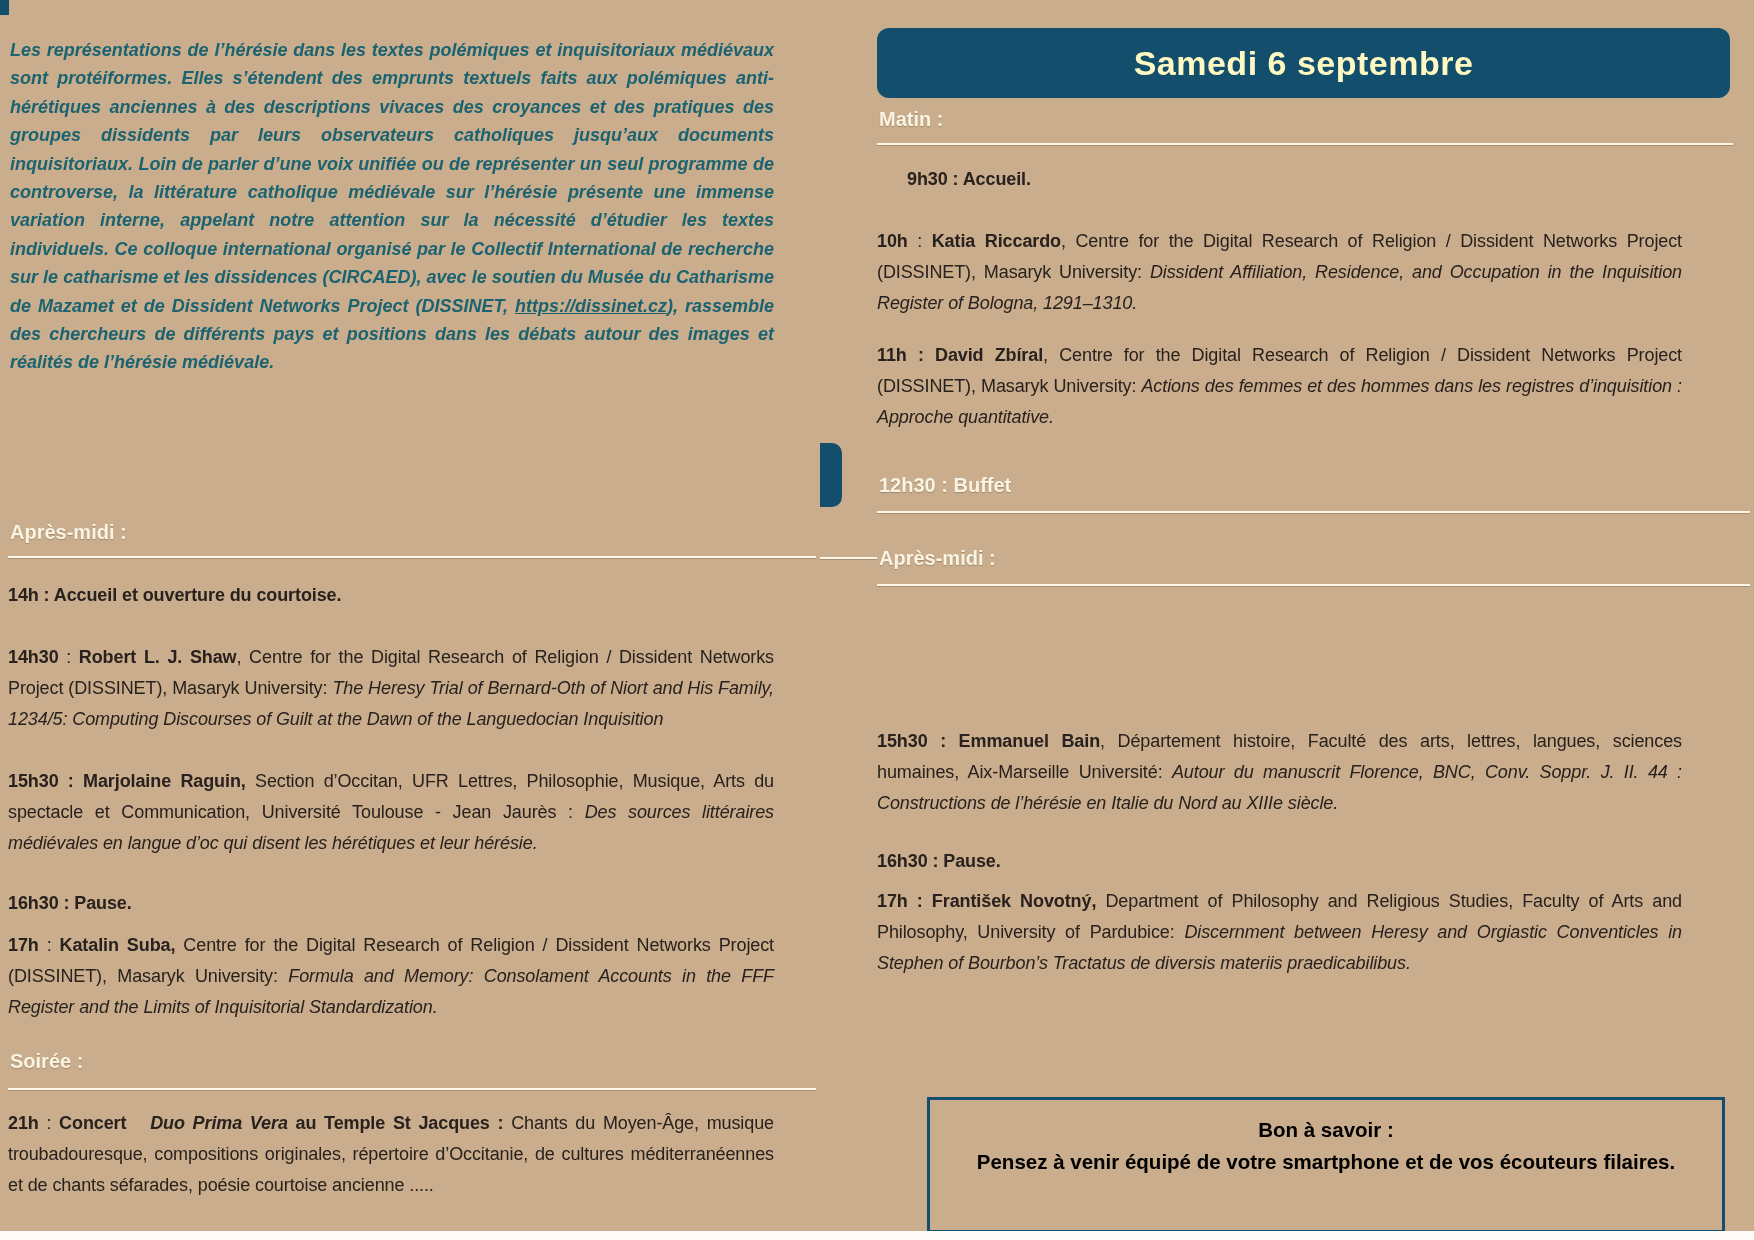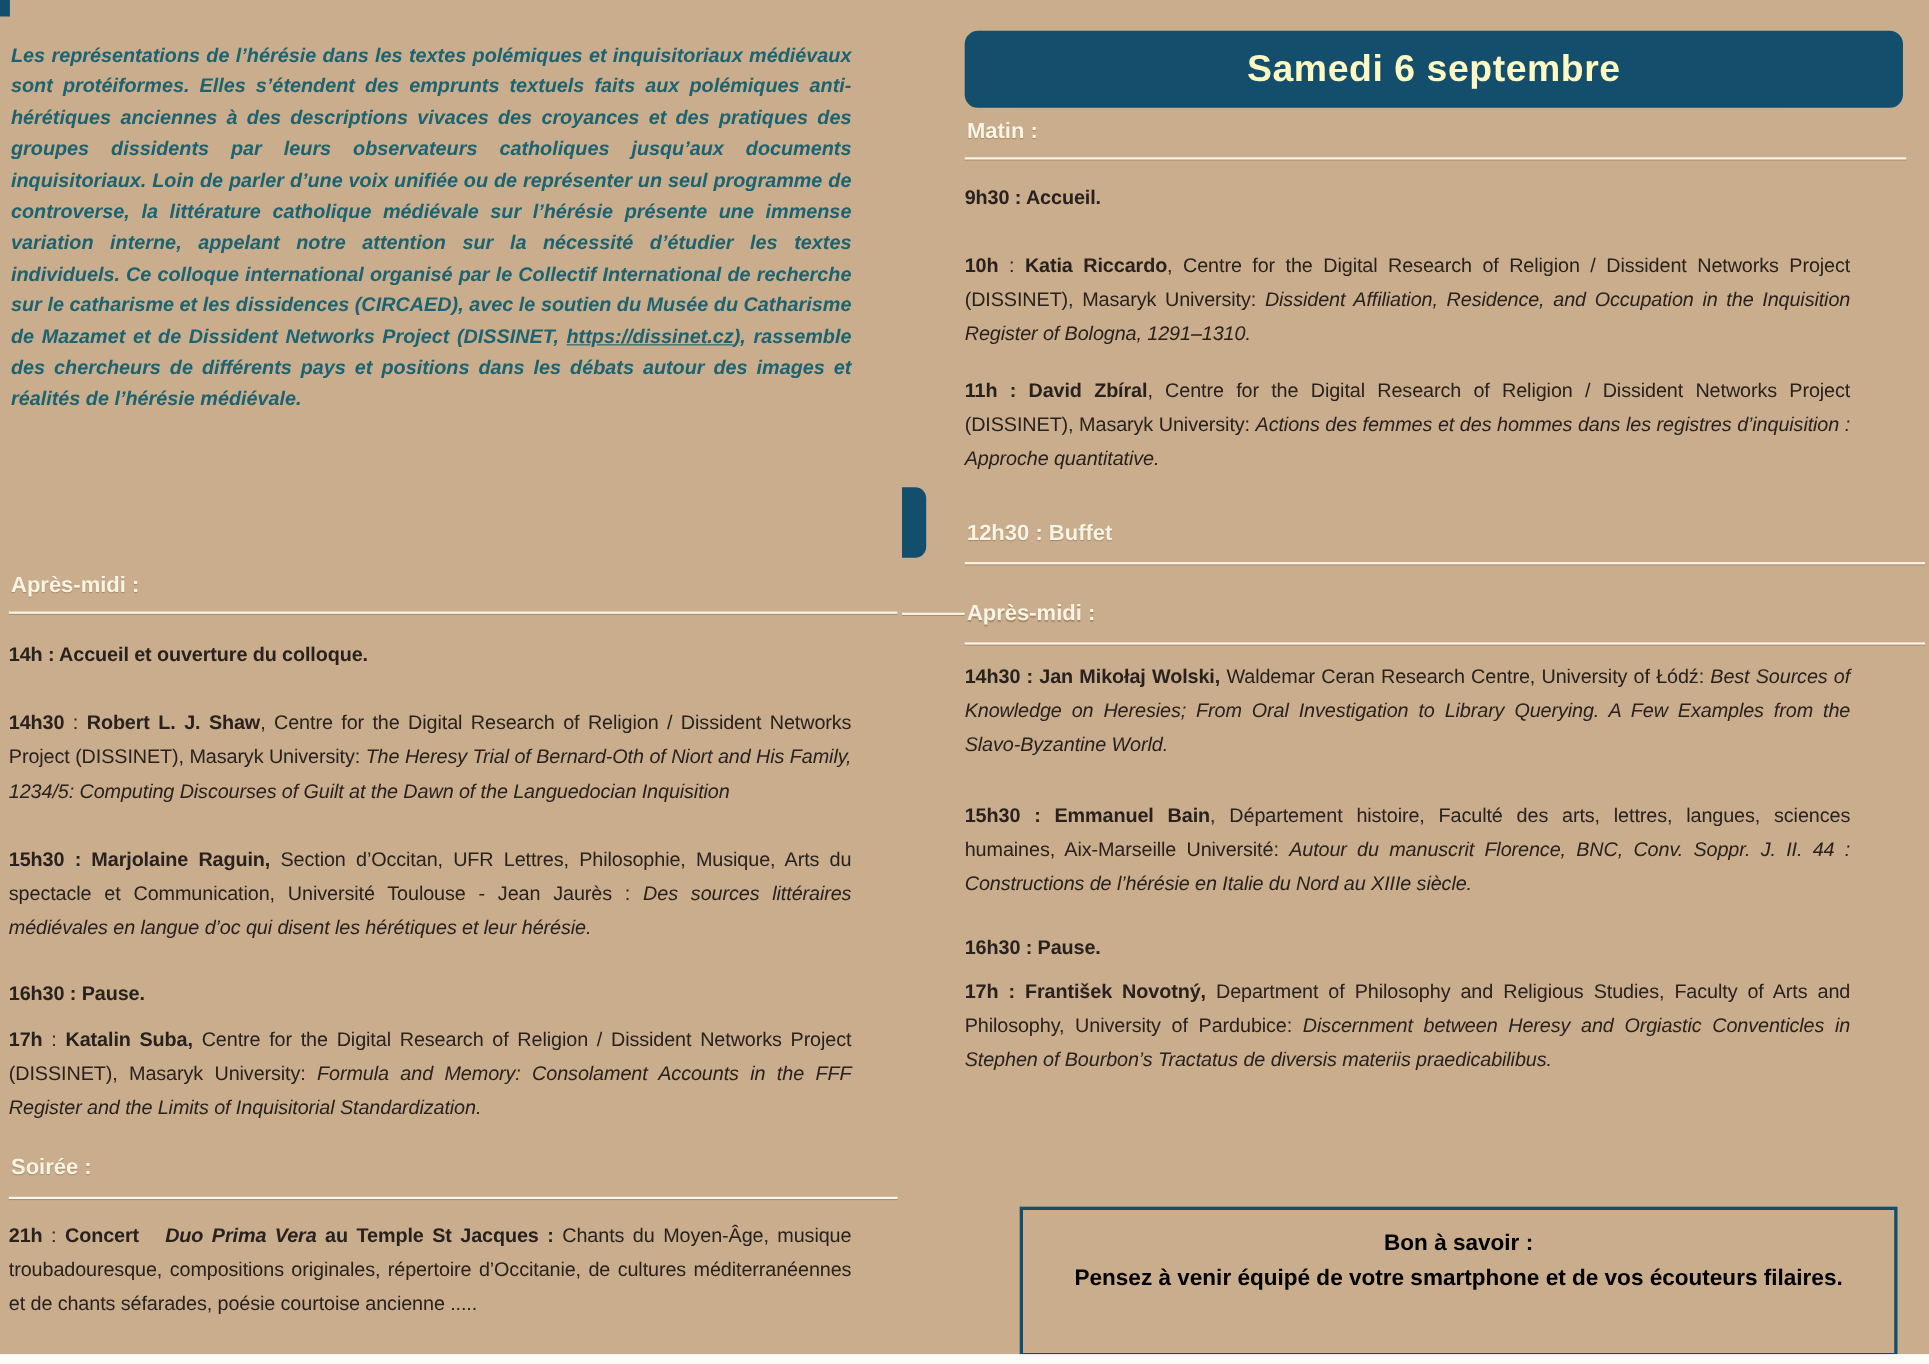--- a/index.html
+++ b/index.html
@@ -69,52 +69,51 @@
 <div class="page">
 
   <div class="abs corner-mark"></div>
 
   <p class="abs intro justify"><span class="run">Les représentations de l’hérésie dans les textes polémiques et inquisitoriaux médiévaux sont protéiformes. Elles s’étendent des emprunts textuels faits aux polémiques anti-hérétiques anciennes à des descriptions vivaces des croyances et des pratiques des groupes dissidents par leurs observateurs catholiques jusqu’aux documents inquisitoriaux. Loin de parler d’une voix unifiée ou de représenter un seul programme de controverse, la littérature catholique médiévale sur l’hérésie présente une immense variation interne, appelant notre attention sur la nécessité d’étudier les textes individuels. Ce colloque international organisé par le Collectif International de recherche sur le catharisme et les dissidences (CIRCAED), avec le soutien du Musée du Catharisme de Mazamet et de Dissident Networks Project (DISSINET, </span><span class="run-link">https://dissinet.cz</span><span class="run">), rassemble des chercheurs de différents pays et positions dans les débats autour des images et réalités de l’hérésie médiévale.</span></p>
 
 
   <div class="abs slabel" style="top:521px;left:10px;">Après-midi :</div>
   <div class="abs rule" style="top:556px;left:8px;width:808px;"></div>
 
-  <div class="abs entry lcol justify" style="top:580px;"><span class="run-b">14h : Accueil et ouverture du colloque.</span></div>
+  <div class="abs entry lcol justify" style="top:580px;"><span class="run-b">14h : Accueil et ouverture du courtoise.</span></div>
   <div class="abs entry lcol justify" style="top:642px;"><span class="run-b">14h30</span><span class="run"> : </span><span class="run-b">Robert L. J. Shaw</span><span class="run">, Centre for the Digital Research of Religion / Dissident Networks Project (DISSINET), Masaryk University: </span><span class="run-i">The Heresy Trial of Bernard-Oth of Niort and His Family, 1234/5: Computing Discourses of Guilt at the Dawn of the Languedocian Inquisition</span></div>
   <div class="abs entry lcol justify" style="top:766px;"><span class="run-b">15h30 : Marjolaine Raguin,</span><span class="run"> Section d’Occitan, UFR Lettres, Philosophie, Musique, Arts du spectacle et Communication, Université Toulouse - Jean Jaurès : </span><span class="run-i">Des sources littéraires médiévales en langue d’oc qui disent les hérétiques et leur hérésie.</span></div>
   <div class="abs entry lcol justify" style="top:888px;"><span class="run-b">16h30 : Pause.</span></div>
   <div class="abs entry lcol justify" style="top:930px;"><span class="run-b">17h</span><span class="run"> : </span><span class="run-b">Katalin Suba,</span><span class="run"> Centre for the Digital Research of Religion / Dissident Networks Project (DISSINET), Masaryk University: </span><span class="run-i">Formula and Memory: Consolament Accounts in the FFF Register and the Limits of Inquisitorial Standardization.</span></div>
 
   <div class="abs slabel" style="top:1050px;left:10px;">Soirée :</div>
   <div class="abs rule" style="top:1088px;left:8px;width:808px;"></div>
 
   <div class="abs entry lcol justify" style="top:1108px;"><span class="run-b">21h</span><span class="run"> : </span><span class="run-b">Concert </span><span class="run-bi">Duo Prima Vera</span><span class="run-b"> au Temple St Jacques</span><span class="run-b"> : </span><span class="run"> Chants du Moyen-Âge, musique troubadouresque, compositions originales, répertoire d’Occitanie, de cultures méditerranéennes et de chants séfarades, poésie courtoise ancienne .....</span></div>
 
   <div class="abs fold-banner-sliver"></div>
   <div class="abs fold-rule-sliver"></div>
 
   <div class="abs banner banner-saturday">
     <span>Samedi 6 septembre</span>
   </div>
 
   <div class="abs slabel" style="top:108px;left:879px;">Matin :</div>
   <div class="abs rule" style="top:143px;left:877px;width:856px;"></div>
 
-  <div class="abs entry rcol justify" style="top:164px;"><span class="run-b">9h30 : Accueil.</span></div>
+  <div class="abs entry rcol justify" style="top:164px;margin-left:30px;"><span class="run-b">9h30 : Accueil.</span></div>
   <div class="abs entry rcol justify" style="top:226px;"><span class="run-b">10h</span><span class="run"> : </span><span class="run-b">Katia Riccardo</span><span class="run">, Centre for the Digital Research of Religion / Dissident Networks Project (DISSINET), Masaryk University: </span><span class="run-i">Dissident Affiliation, Residence, and Occupation in the Inquisition Register of Bologna, 1291–1310.</span></div>
   <div class="abs entry rcol justify" style="top:340px;"><span class="run-b">11h : David Zbíral</span><span class="run">, Centre for the Digital Research of Religion / Dissident Networks Project (DISSINET), Masaryk University: </span><span class="run-i">Actions des femmes et des hommes dans les registres d’inquisition : Approche quantitative.</span></div>
 
   <div class="abs slabel" style="top:474px;left:879px;">12h30 : Buffet</div>
   <div class="abs rule" style="top:511px;left:877px;width:873px;"></div>
 
   <div class="abs slabel" style="top:547px;left:879px;">Après-midi :</div>
   <div class="abs rule" style="top:584px;left:877px;width:873px;"></div>
 
-  <div class="abs entry rcol justify" style="top:600px;"><span class="run-b">14h30 : Jan Mikołaj Wolski,</span><span class="run"> Waldemar Ceran Research Centre, University of Łódź: </span><span class="run-i">Best Sources of Knowledge on Heresies; From Oral Investigation to Library Querying. A Few Examples from the Slavo-Byzantine World.</span></div>
   <div class="abs entry rcol justify" style="top:726px;"><span class="run-b">15h30 : Emmanuel Bain</span><span class="run">, Département histoire, Faculté des arts, lettres, langues, sciences humaines, Aix-Marseille Université: </span><span class="run-i">Autour du manuscrit Florence, BNC, Conv. Soppr. J. II. 44 : Constructions de l’hérésie en Italie du Nord au XIIIe siècle.</span></div>
   <div class="abs entry rcol justify" style="top:846px;"><span class="run-b">16h30 : Pause.</span></div>
   <div class="abs entry rcol justify" style="top:886px;"><span class="run-b">17h : František Novotný,</span><span class="run"> Department of Philosophy and Religious Studies, Faculty of Arts and Philosophy, University of Pardubice: </span><span class="run-i">Discernment between Heresy and Orgiastic Conventicles in Stephen of Bourbon’s Tractatus de diversis materiis praedicabilibus.</span></div>
 
   <div class="abs info-box">
     <div>Bon à savoir :</div>
     <div>Pensez à venir équipé de votre smartphone et de vos écouteurs filaires.</div>
   </div>
 
   <div class="abs bottom-strip"></div>

